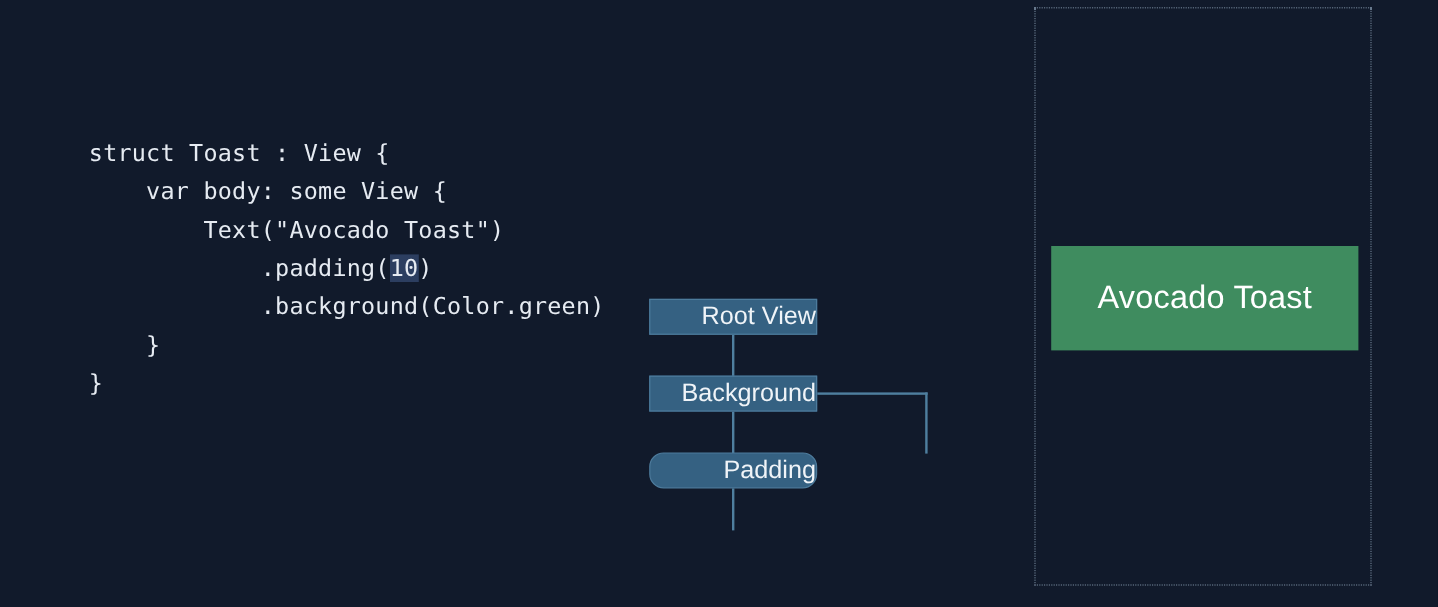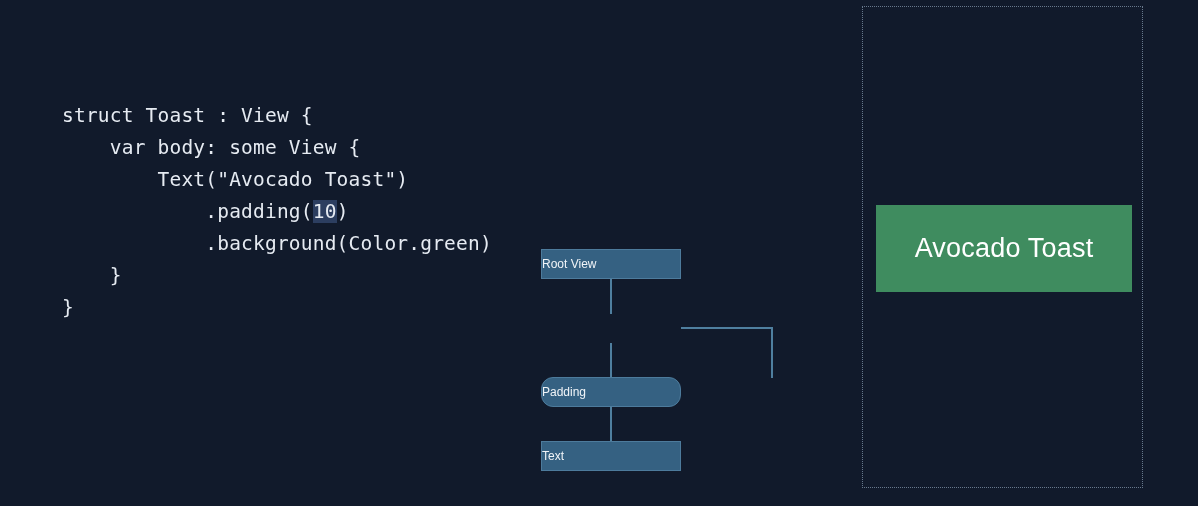--- a/index.html
+++ b/index.html
@@ -25,21 +25,21 @@
     position: absolute;
     left: 0;
     top: 0;
     width: 520px;
     height: 506px;
   }
   #code-block {
     position: absolute;
     left: 62px;
     top: 100px;
-    margin: 0;
+    margin: 12px;
     font-family: "DejaVu Sans Mono", "Liberation Mono", monospace;
     font-size: 19.5px;
     line-height: 32px;
     color: #e6ebf2;
     white-space: pre;
     letter-spacing: 0.2px;
   }
   .hl {
     background: #2c3e60;
     border-radius: 0;
@@ -53,24 +53,24 @@
     width: 1198px;
     height: 506px;
     pointer-events: none;
   }
   .node {
     position: absolute;
     background: #356182;
     border: 1px solid #4d7b9c;
     color: #f0f4f8;
     font-family: "Liberation Sans", sans-serif;
-    font-size: 12px;
+    font-size: 21px;
     display: flex;
     align-items: center;
-    justify-content: flex-start;
+    justify-content: flex-end;
     box-sizing: border-box;
     pointer-events: auto;
   }
   .conn {
     position: absolute;
     background: #4f7f9f;
     pointer-events: none;
   }
 
   
@@ -121,25 +121,25 @@
 
     <div class="conn" style="left:610px; top:279px; width:2px; height:35px;"></div>
     <div class="conn" style="left:610px; top:343px; width:2px; height:35px;"></div>
     <div class="conn" style="left:610px; top:407px; width:2px; height:35px;"></div>
     <div class="conn" style="left:681px; top:327px; width:92px; height:2px;"></div>
     <div class="conn" style="left:771px; top:327px; width:2px; height:51px;"></div>
 
     <div class="node" style="left:541px; top:249px; width:140px; height:30px;">
       <span>Root View</span>
     </div>
+    <div class="node" style="left:541px; top:313px; width:140px; height:30px;">
+      <span>Background</span>
+    </div>
     <div class="node" style="left:541px; top:377px; width:140px; height:30px;border-radius:12px;">
       <span>Padding</span>
-    </div>
-    <div class="node" style="left:541px; top:441px; width:140px; height:30px;">
-      <span>Text</span>
     </div>
 
   </div>
 
   <div id="preview-panel"></div>
   <div id="preview-box">
     <span id="preview-label">Avocado Toast</span>
   </div>
 
 </div>

